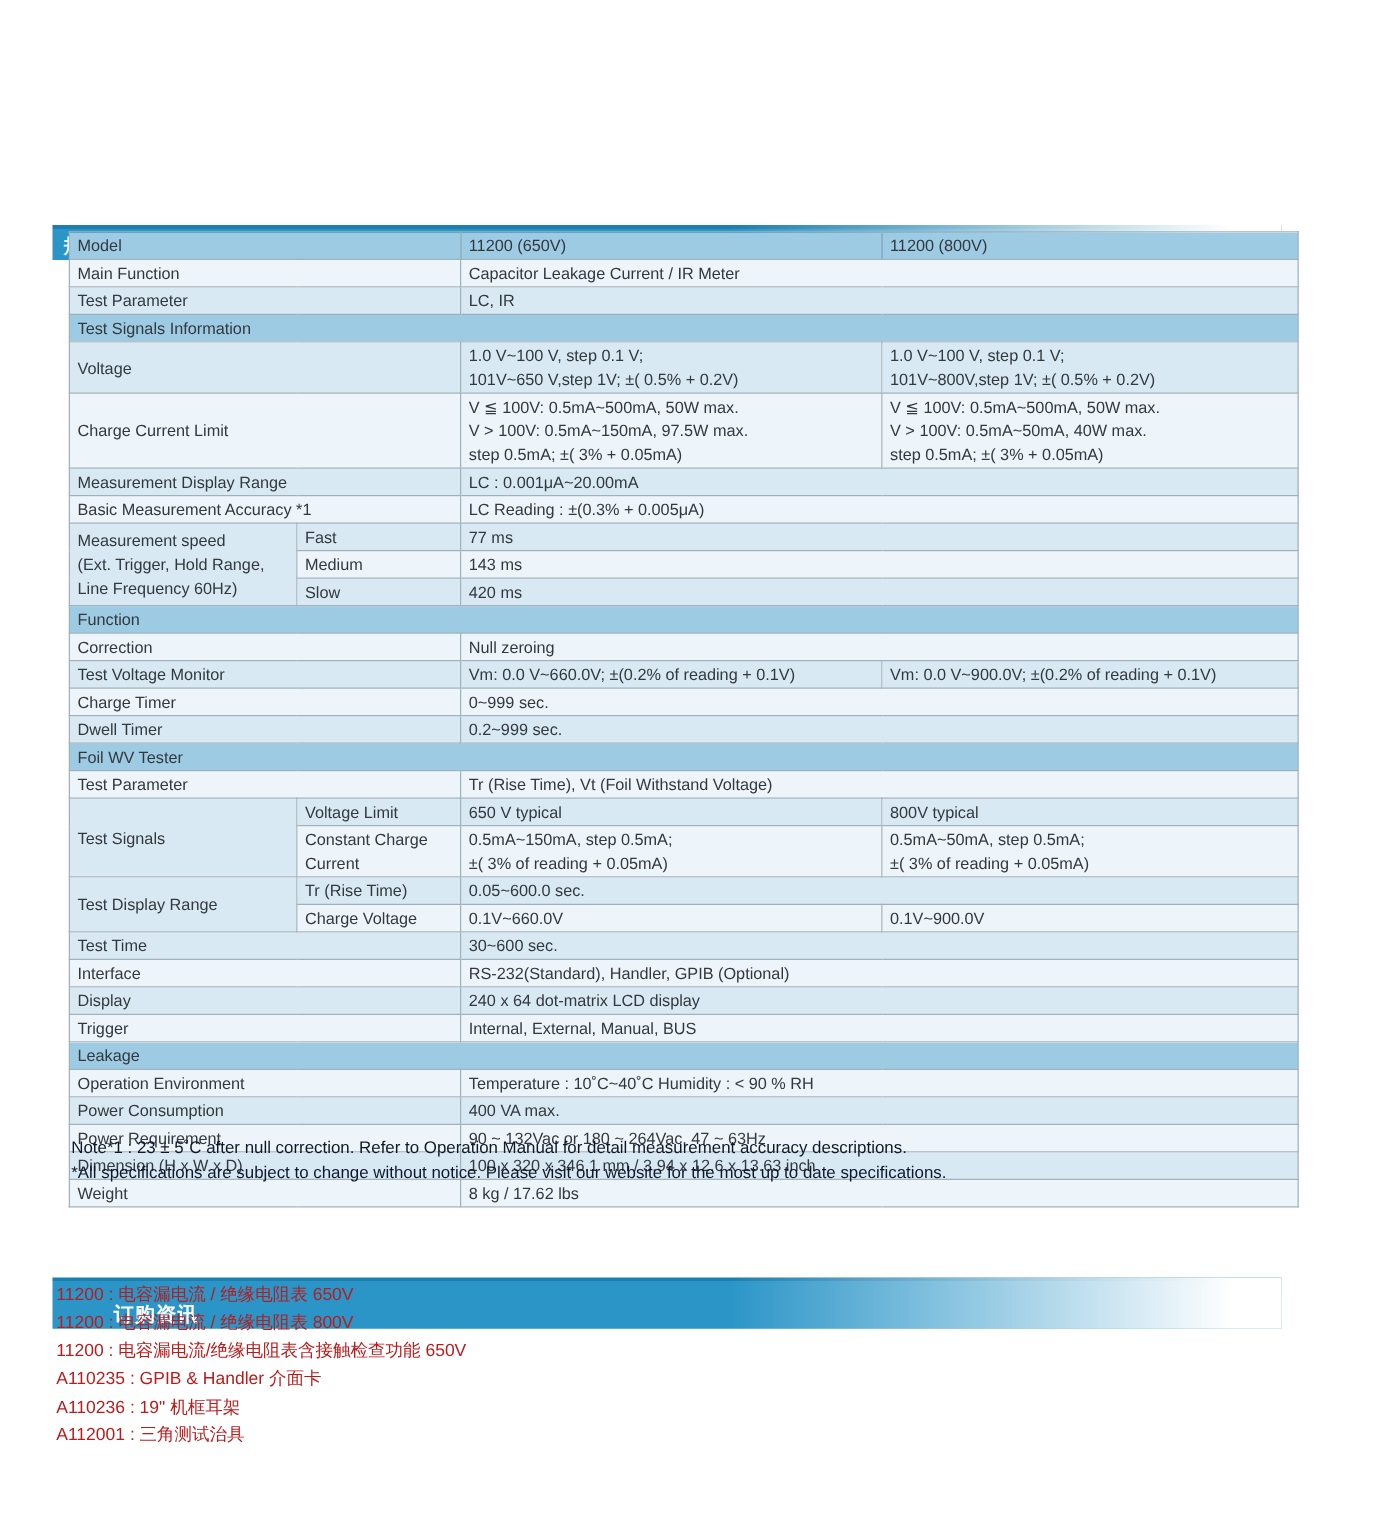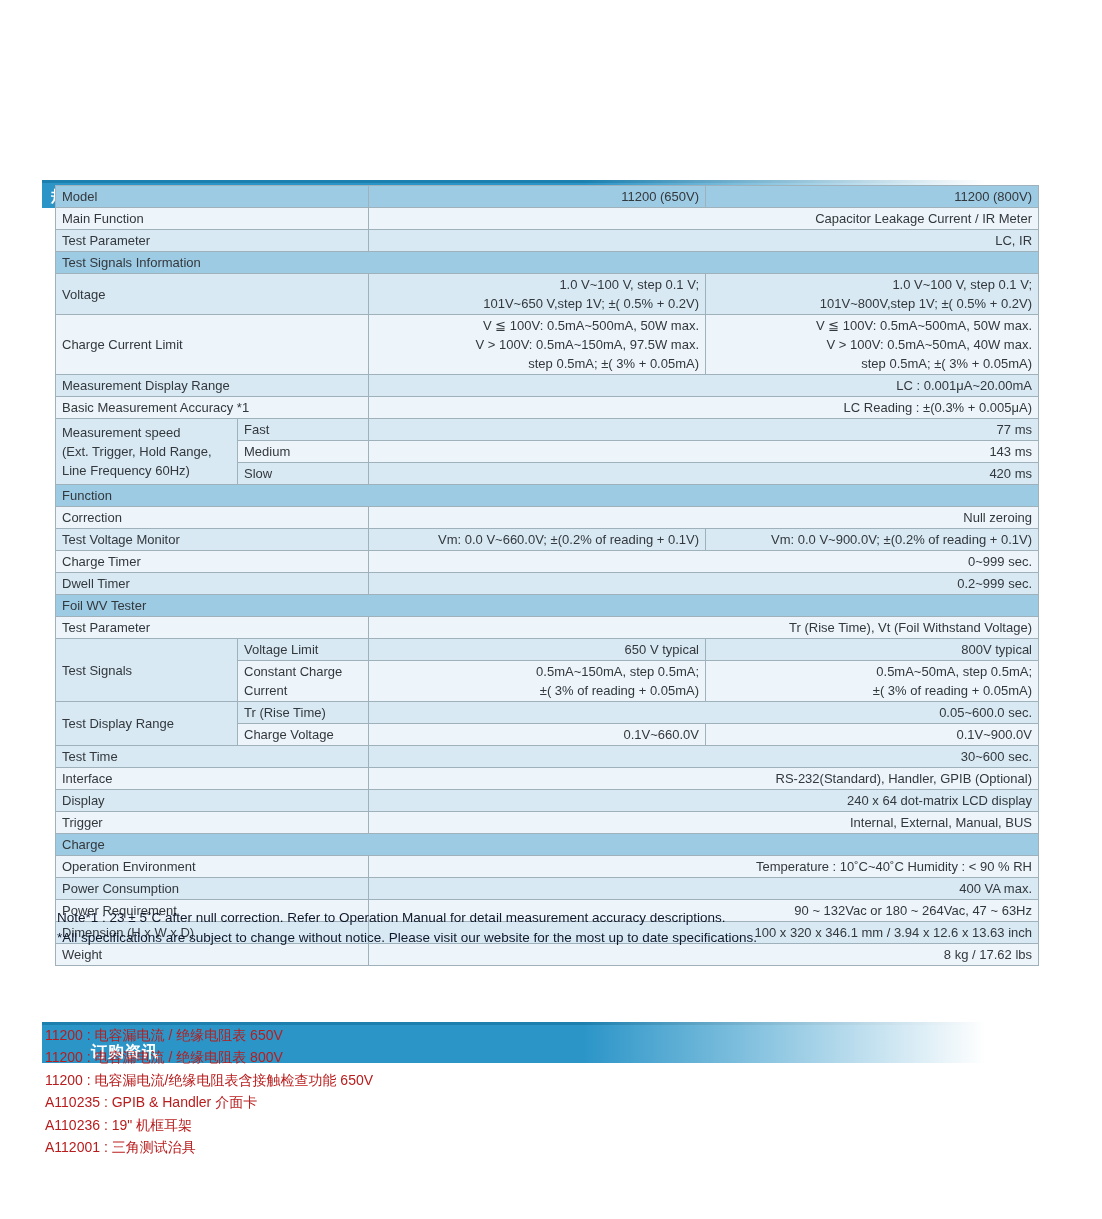--- a/index.html
+++ b/index.html
@@ -37,21 +37,21 @@
   #spec-table col.c1{width:182px;}
   #spec-table col.c2{width:131px;}
   #spec-table col.c3{width:337px;}
   #spec-table col.c4{width:333px;}
 
   tr.w  td{background:#edf5fb;}
   tr.b  td{background:#d8e9f4;}
   tr.head td{background:#9ecbe4;}
   #spec-table td.sec{background:#9ecbe4;}
   #spec-table td.lab{text-align:left;}
-  #spec-table td.val{text-align:right;}
+  #spec-table td.val{text-align:left;}
   #spec-table td.rspan{background:#d8e9f4;}
 
   #notes{
     position:absolute;left:57px;top:908px;width:990px;
     font-size:13.5px;line-height:19.5px;color:#0f172a;
   }
   #notes p{margin:0;}
 
   #order-list{
     position:absolute;left:45px;top:1024px;width:990px;
@@ -190,21 +190,21 @@
     </tr>
     <tr class="b">
       <td class="lab" colspan="2">Display</td>
       <td class="val" colspan="2">240 x 64 dot-matrix LCD display</td>
     </tr>
     <tr class="w">
       <td class="lab" colspan="2">Trigger</td>
       <td class="val" colspan="2">Internal, External, Manual, BUS</td>
     </tr>
     <tr>
-      <td class="sec lab" colspan="4">Charge</td>
+      <td class="sec lab" colspan="4">Leakage</td>
     </tr>
     <tr class="w">
       <td class="lab" colspan="2">Operation Environment</td>
       <td class="val" colspan="2">Temperature : 10˚C~40˚C Humidity : &lt; 90 % RH</td>
     </tr>
     <tr class="b">
       <td class="lab" colspan="2">Power Consumption</td>
       <td class="val" colspan="2">400 VA max.</td>
     </tr>
     <tr class="w">

